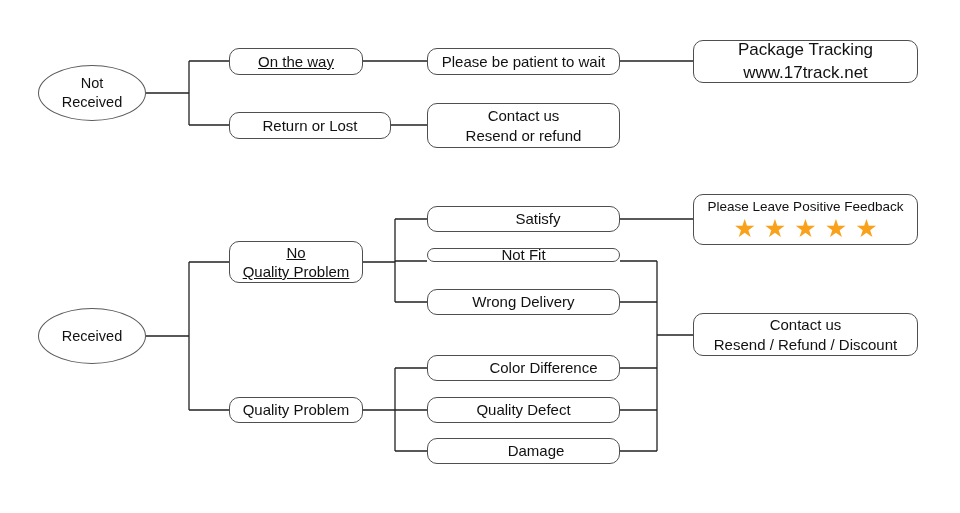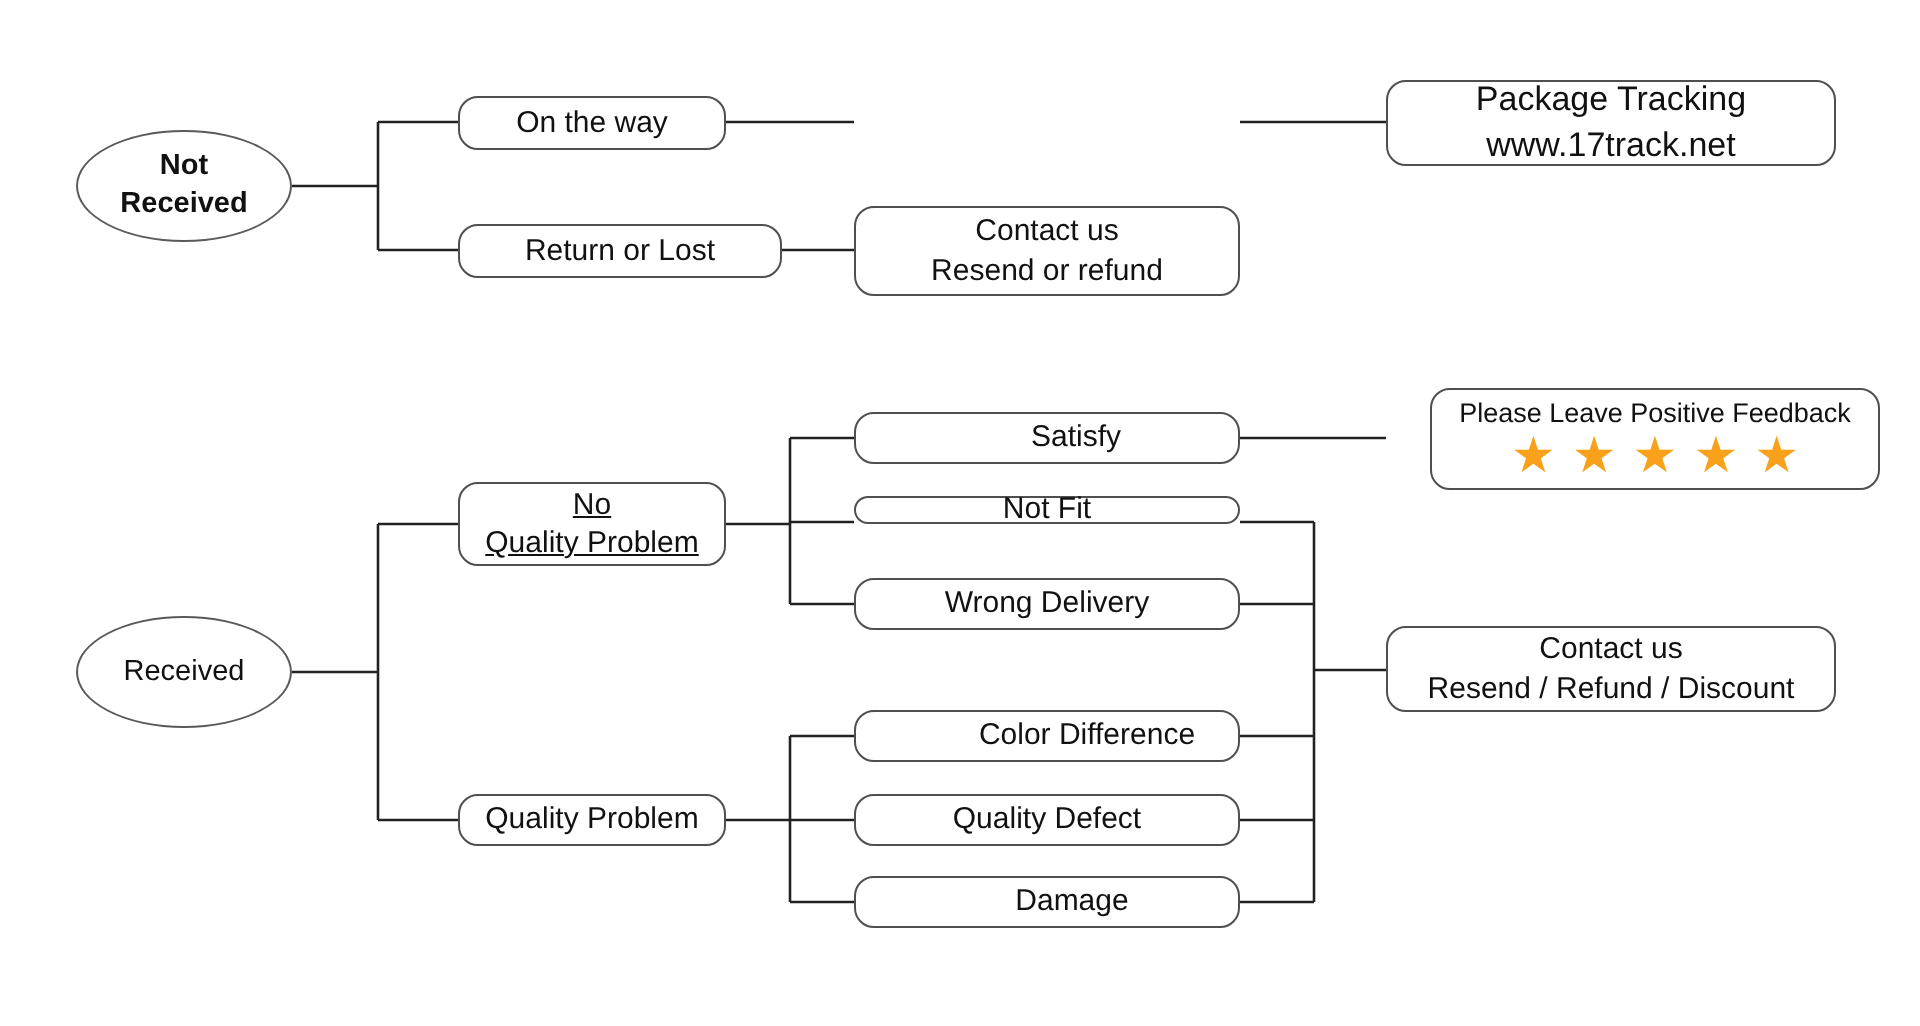--- a/index.html
+++ b/index.html
@@ -37,37 +37,37 @@
     font-size: 15px;
     line-height: 1.3;
     white-space: nowrap;
   }
   .ellipse {
     border-radius: 50%;
     font-size: 14.5px;
     border-color: #5a5a5a;
   }
   
-  .n-not-received   { left: 38px;  top: 65px;  width: 108px; height: 56px; font-weight: bold; }
-  .n-on-the-way     { left: 229px; top: 48px;  width: 134px; height: 27px; }
+  .n-not-received   { left: 38px;  top: 65px;  width: 108px; height: 56px; }
+  .n-on-the-way     { left: 229px; top: 48px;  width: 134px; height: 27px; text-decoration: underline; }
   .n-return-lost    { left: 229px; top: 112px; width: 162px; height: 27px; }
   .n-be-patient     { left: 427px; top: 48px;  width: 193px; height: 27px; }
   .n-pkg-tracking   { left: 693px; top: 40px;  width: 225px; height: 43px; font-size: 17px; }
   .n-contact-top    { left: 427px; top: 103px; width: 193px; height: 45px; }
   
   .n-received       { left: 38px;  top: 308px; width: 108px; height: 56px; }
   .n-no-quality     { left: 229px; top: 241px; width: 134px; height: 42px; text-decoration: underline; }
   .n-quality        { left: 229px; top: 397px; width: 134px; height: 26px; }
   .n-satisfy        { left: 427px; top: 206px; width: 193px; height: 26px; padding-left: 29px; }
   .n-not-fit        { left: 427px; top: 248px; width: 193px; height: 14px; }
   .n-wrong-delivery { left: 427px; top: 289px; width: 193px; height: 26px; }
   .n-color-diff     { left: 427px; top: 355px; width: 193px; height: 26px; padding-left: 40px; }
   .n-quality-defect { left: 427px; top: 397px; width: 193px; height: 26px; }
   .n-damage         { left: 427px; top: 438px; width: 193px; height: 26px; padding-left: 25px; }
-  .n-feedback       { left: 693px; top: 194px; width: 225px; height: 51px; font-size: 13.5px; margin-left: 22px; }
+  .n-feedback       { left: 693px; top: 194px; width: 225px; height: 51px; font-size: 13.5px; }
   .n-contact-bottom { left: 693px; top: 313px; width: 225px; height: 43px; }
   .stars {
     display: flex;
     gap: 8px;
     margin-top: 1px;
     line-height: 1;
   }
   .stars span {
     color: #F9A11B;
     font-size: 25px;
@@ -98,20 +98,23 @@
   </div>
 
   <div class="node n-on-the-way">
     <div>On the way</div>
   </div>
 
   <div class="node n-return-lost">
     <div>Return or Lost</div>
   </div>
 
+  <div class="node n-be-patient">
+    <div>Please be patient to wait</div>
+  </div>
 
   <div class="node n-pkg-tracking">
     <div>Package Tracking</div>
     <div>www.17track.net</div>
   </div>
 
   <div class="node n-contact-top">
     <div>Contact us</div>
     <div>Resend or refund</div>
   </div>

